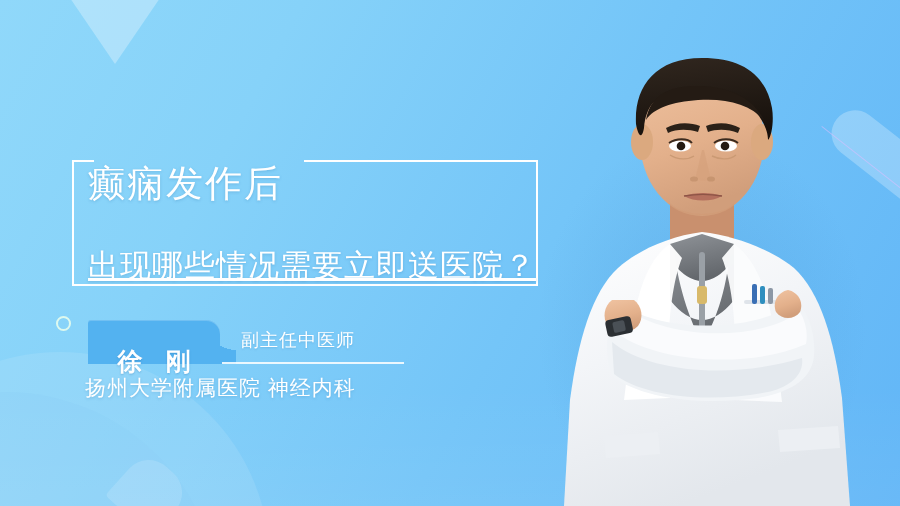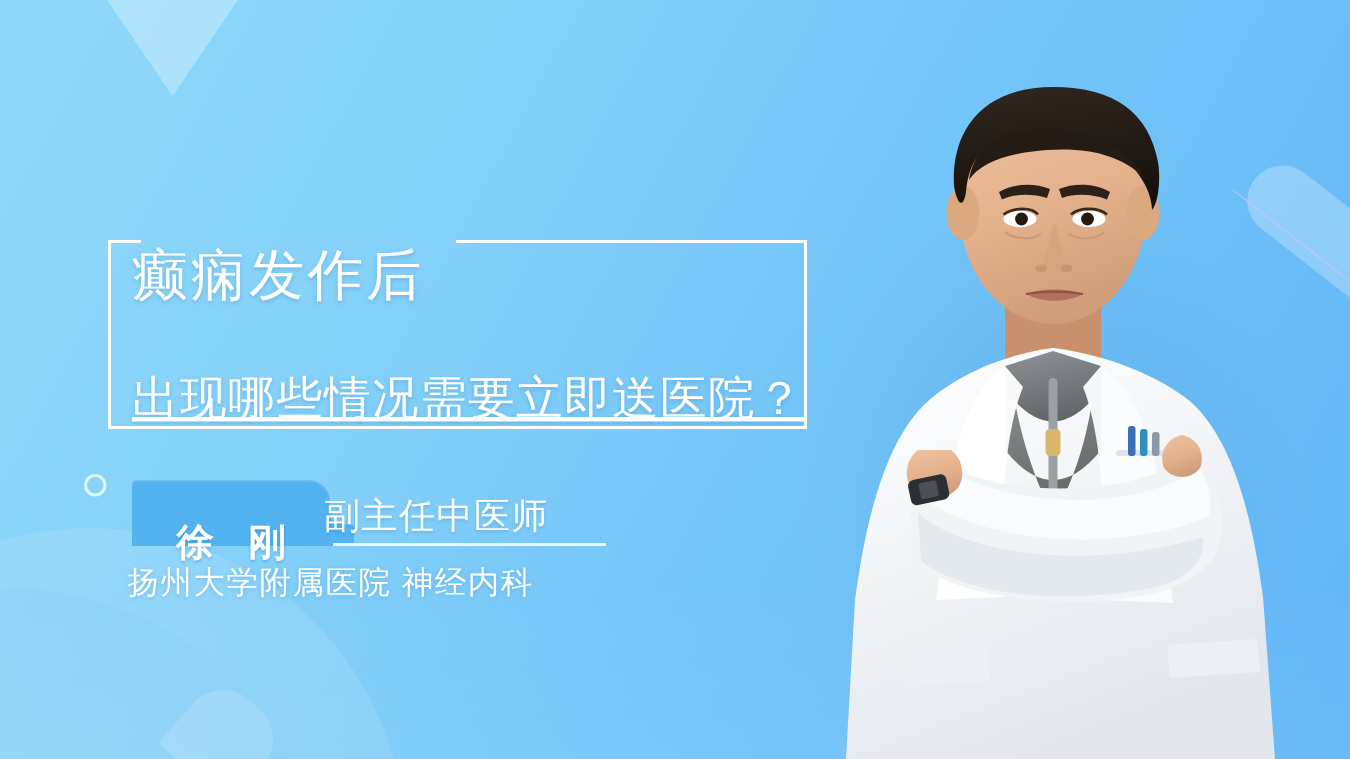--- a/index.html
+++ b/index.html
@@ -137,23 +137,23 @@
     display: flex; align-items: center; justify-content: center;
     color: #ffffff;
     font-size: 25px;
     letter-spacing: 8px;
     text-indent: 8px;
     font-weight: 700;
     text-shadow: 0 1px 2px rgba(30,100,160,0.30);
   }
   .doctor-title {
     position: absolute;
-    left: 216px; top: 328px;
+    left: 241px; top: 328px;
     color: #ffffff;
-    font-size: 24px;
+    font-size: 18px;
     letter-spacing: 1px;
     text-shadow: 0 1px 2px rgba(40,110,170,0.25);
   }
   .title-underline {
     position: absolute;
     left: 222px; top: 362px;
     width: 182px; height: 2px;
     background: rgba(255,255,255,0.85);
   }
   .hospital-line {

